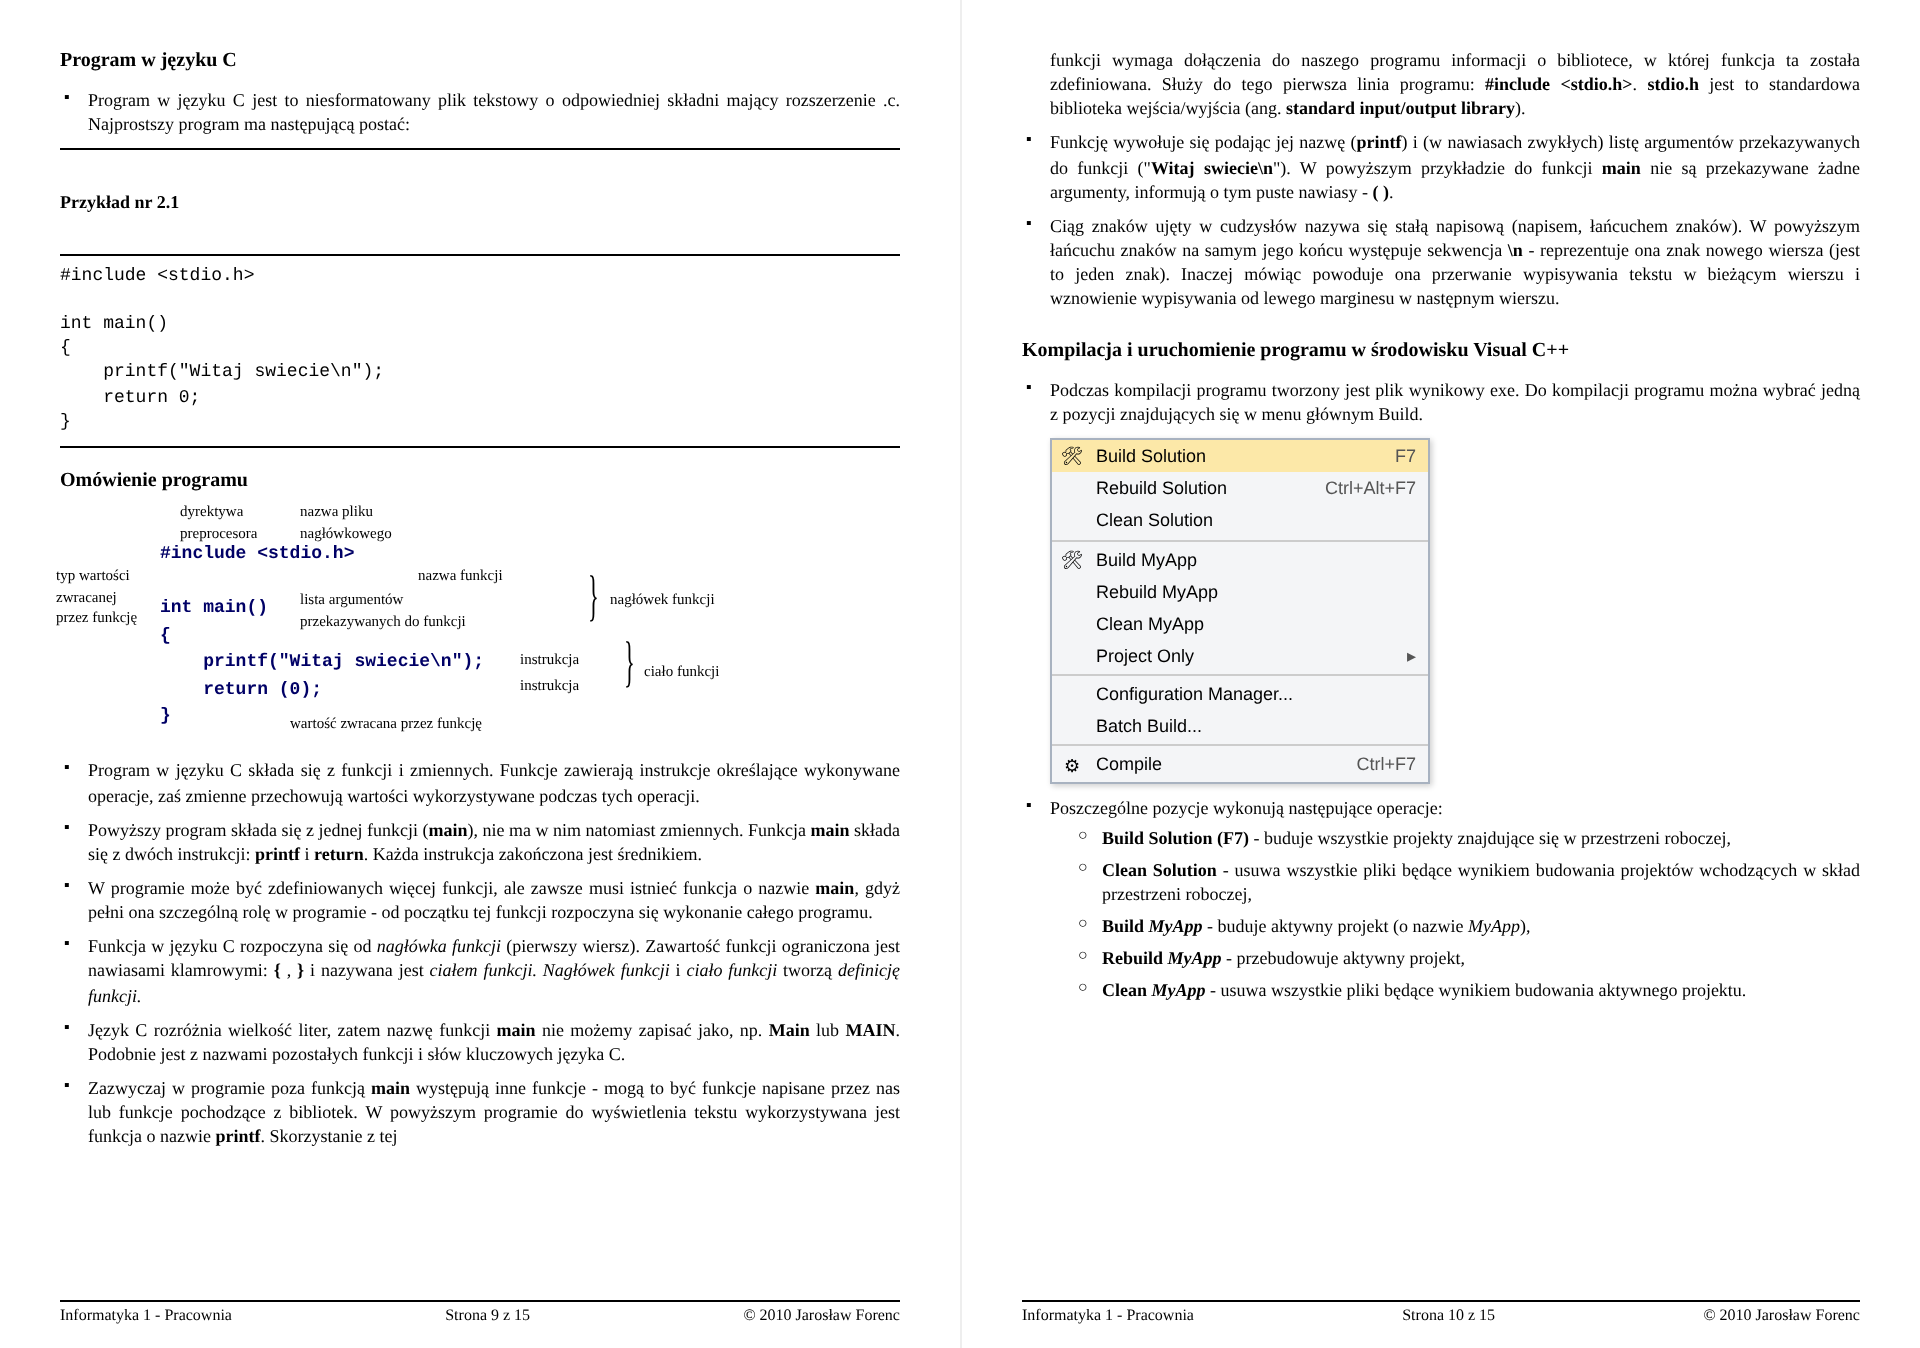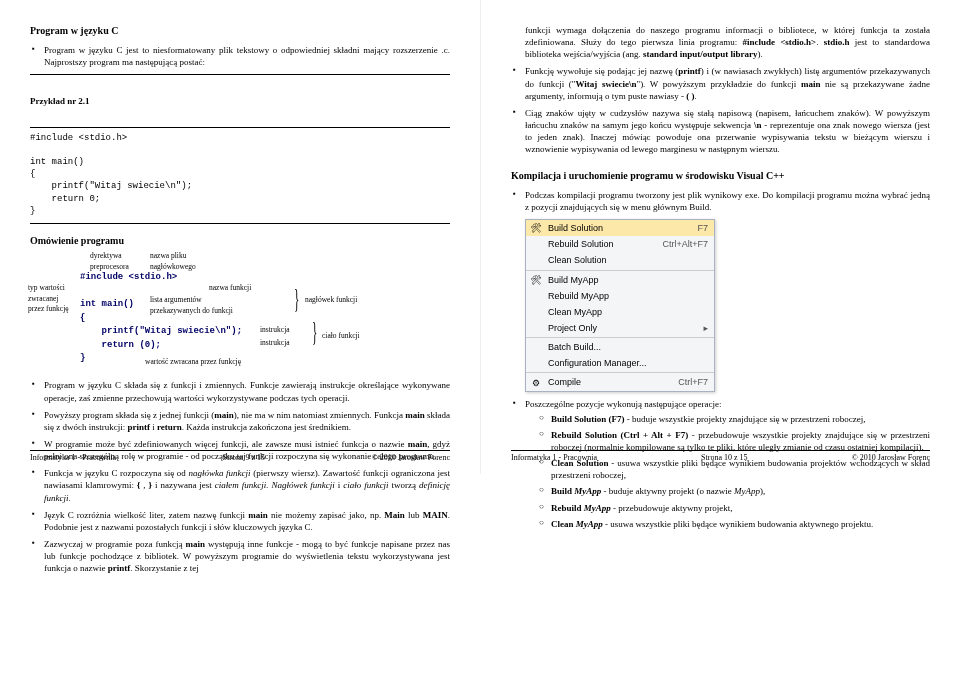--- a/index.html
+++ b/index.html
@@ -9,21 +9,21 @@
     line-height: 1.35;
     background: #fff;
     color: #000;
     display: flex;
     width: 960px;
     height: 674px;
     overflow: hidden;
   }
   .page {
     width: 480px;
-    height: 474px;
+    height: 674px;
     padding: 20px 30px 18px 30px;
     position: relative;
   }
   .page + .page { border-left: 1px solid #eee; }
 
   h2.sec { font-size: 10px; font-weight: bold; margin: 4px 0 6px; }
   ul.bul { list-style: none; margin: 0 0 6px 0; }
   ul.bul > li { position: relative; padding-left: 14px; margin-bottom: 5px; text-align: justify; }
   ul.bul > li::before { content: "▪"; position: absolute; left: 2px; top: 0; font-size: 8px; }
 
@@ -186,39 +186,38 @@
       </div>
     <div class="menu-row">
         <span>Clean MyApp</span>
       </div>
     <div class="menu-row">
         <span>Project Only</span>
         <span class="sc">▸</span>
       </div>
     <div class="menu-sep"></div>
     <div class="menu-row">
+        <span>Configuration Manager...</span>
+      </div>
+    <div class="menu-row">
         <span>Batch Build...</span>
-      </div>
-    <div class="menu-row">
-        <span>Configuration Manager...</span>
       </div>
     <div class="menu-sep"></div>
     <div class="menu-row">
         <span class="menu-ico">⚙</span>
         <span>Compile</span>
         <span class="sc">Ctrl+F7</span>
       </div>
   </div>
 
   <ul class="bul">
     <li>
       <span>Poszczególne pozycje wykonują następujące operacje:</span>
       <ul class="circ">
         <li><b>Build Solution (F7)</b><span> - buduje wszystkie projekty znajdujące się w przestrzeni roboczej,</span></li>
-        <li><b>Rebuild Solution (Ctrl + Alt + F7)</b><span> - przebudowuje wszystkie projekty znajdujące się w przestrzeni roboczej (normalnie kompilowane są tylko te pliki, które uległy zmianie od czasu ostatniej kompilacji),</span></li>
         <li><b>Clean Solution</b><span> - usuwa wszystkie pliki będące wynikiem budowania projektów wchodzących w skład przestrzeni roboczej,</span></li>
         <li><b><span>Build </span><em class="i">MyApp</em></b><span> - buduje aktywny projekt (o nazwie </span><em class="i">MyApp</em><span>),</span></li>
         <li><b><span>Rebuild </span><em class="i">MyApp</em></b><span> - przebudowuje aktywny projekt,</span></li>
         <li><b><span>Clean </span><em class="i">MyApp</em></b><span> - usuwa wszystkie pliki będące wynikiem budowania aktywnego projektu.</span></li>
       </ul>
     </li>
   </ul>
 
   <div class="footer">
     <span>Informatyka 1 - Pracownia</span>

